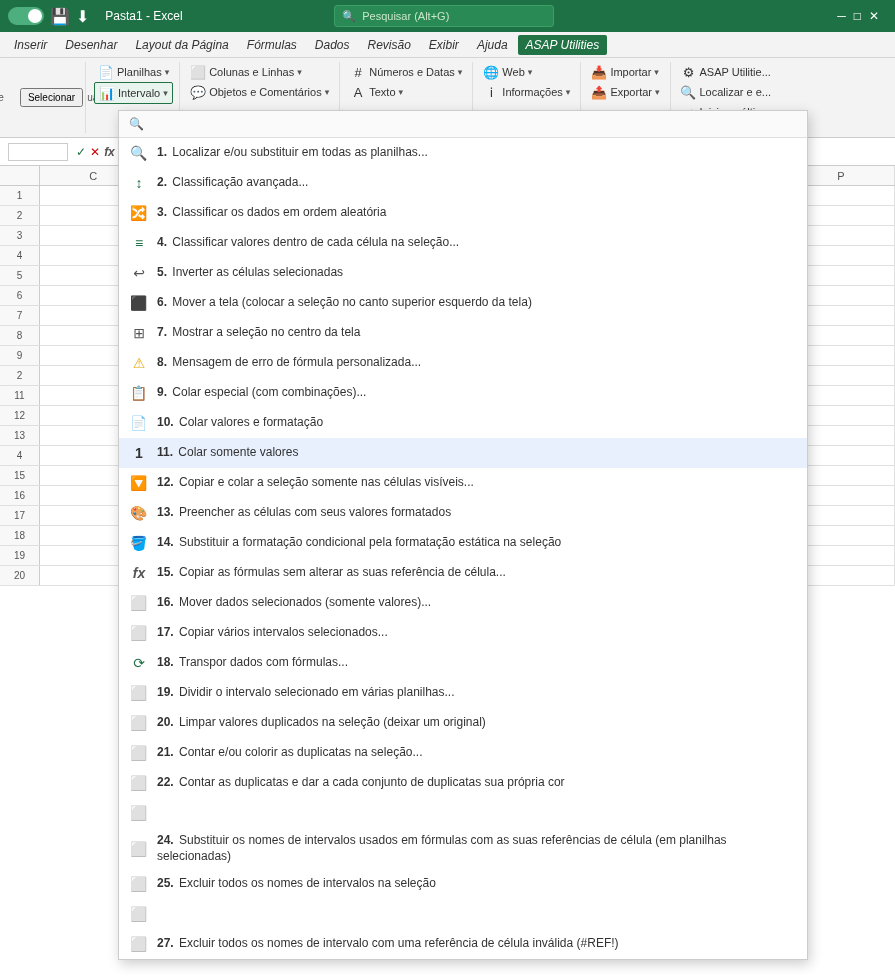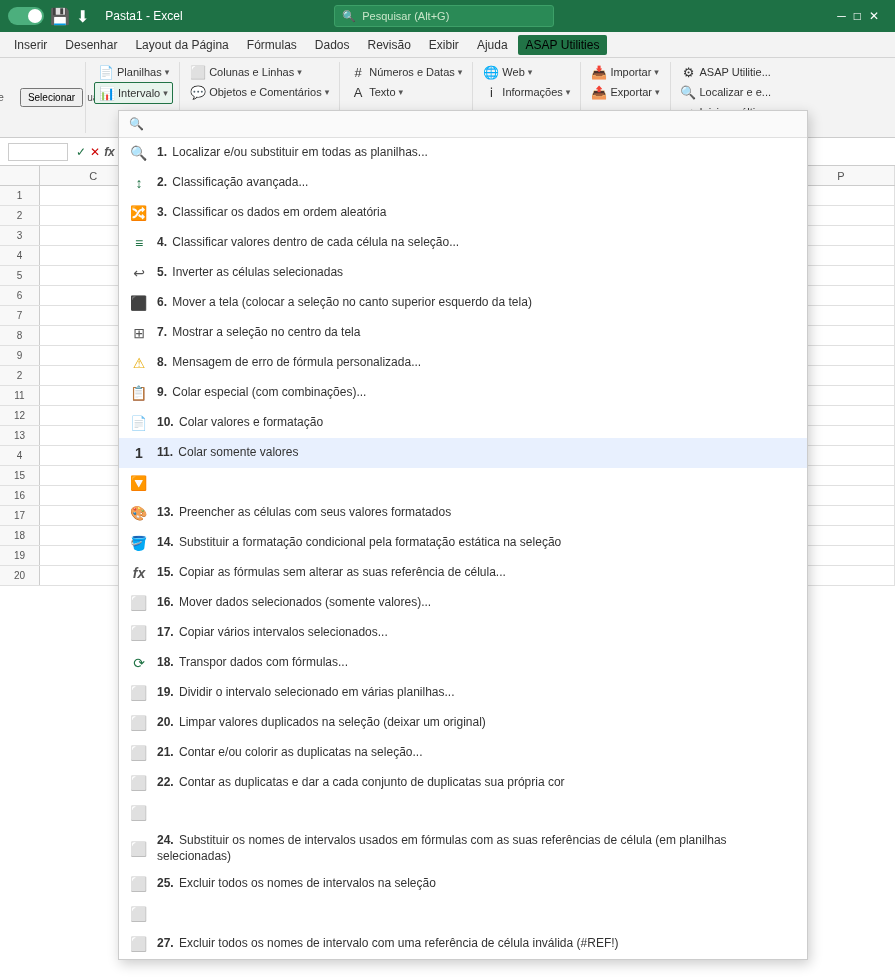--- a/index.html
+++ b/index.html
@@ -66,31 +66,32 @@
 
     
     .menu-bar {
       background: #f3f3f3;
       height: 26px;
       display: flex;
       align-items: center;
       padding: 0 6px;
       border-bottom: 1px solid #d4d4d4;
       gap: 2px;
+      font-style: italic;
     }
     .menu-item {
       padding: 3px 8px;
       font-size: 12px;
       color: #333;
       cursor: pointer;
       border-radius: 2px;
     }
     .menu-item.active {
       background: #217346;
-      color: #000000;
+      color: #ffffff;
     }
 
     
     .ribbon {
       background: #f3f3f3;
       height: 80px;
       border-bottom: 1px solid #ccc;
       display: flex;
       align-items: stretch;
       padding: 4px 6px;
@@ -659,20 +660,21 @@
       <div class="dropdown-item">
         <div class="item-icon" style="color: rgb(85, 85, 85);">📄</div>
         <div class="item-text"><span class="item-num">10. </span>Colar valores e formatação</div>
       </div>
       <div class="dropdown-item highlighted">
         <div class="item-icon" style="font-weight: bold; color: rgb(51, 51, 51); font-size: 14px;">1</div>
         <div class="item-text"><span class="item-num">11. </span>Colar somente valores</div>
       </div>
       <div class="dropdown-item">
         <div class="item-icon" style="color: rgb(85, 85, 85);">🔽</div>
+        <div class="item-text"><span class="item-num">12. </span>Copiar e colar a seleção somente nas células visíveis...</div>
       </div>
       <div class="dropdown-item">
         <div class="item-icon" style="color: rgb(204, 0, 0);">🎨</div>
         <div class="item-text"><span class="item-num">13. </span>Preencher as células com seus valores formatados</div>
       </div>
       <div class="dropdown-item">
         <div class="item-icon" style="color: rgb(33, 115, 70);">🪣</div>
         <div class="item-text"><span class="item-num">14. </span>Substituir a formatação condicional pela formatação estática na seleção</div>
       </div>
       <div class="dropdown-item">

